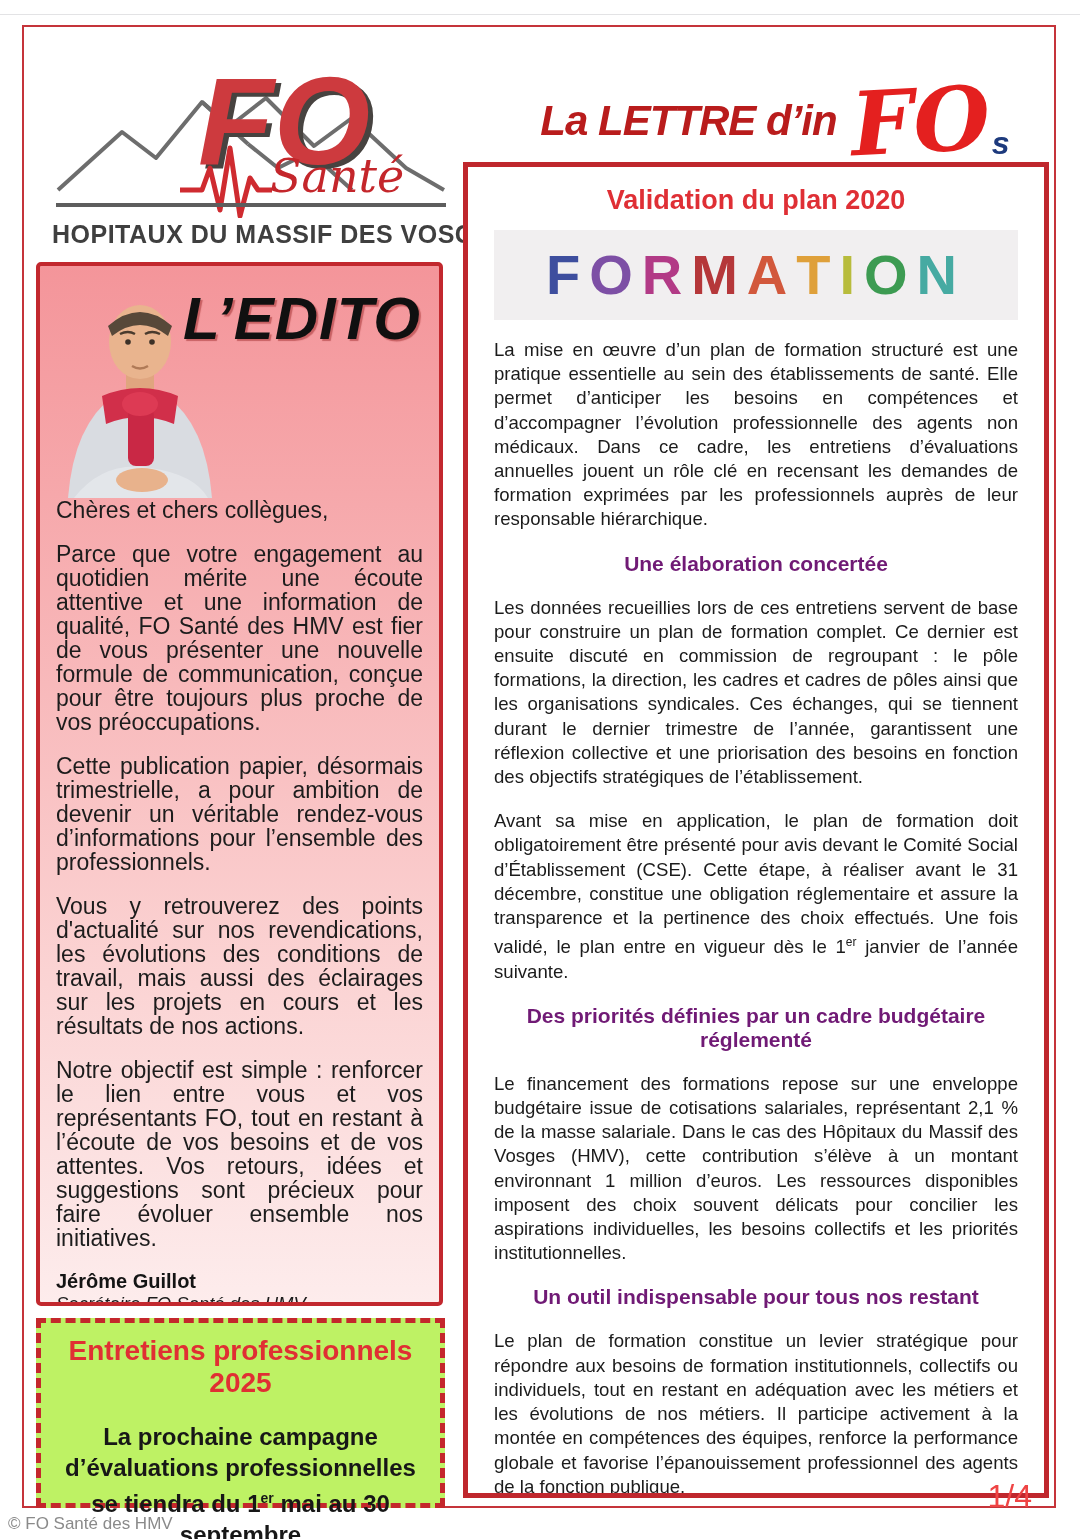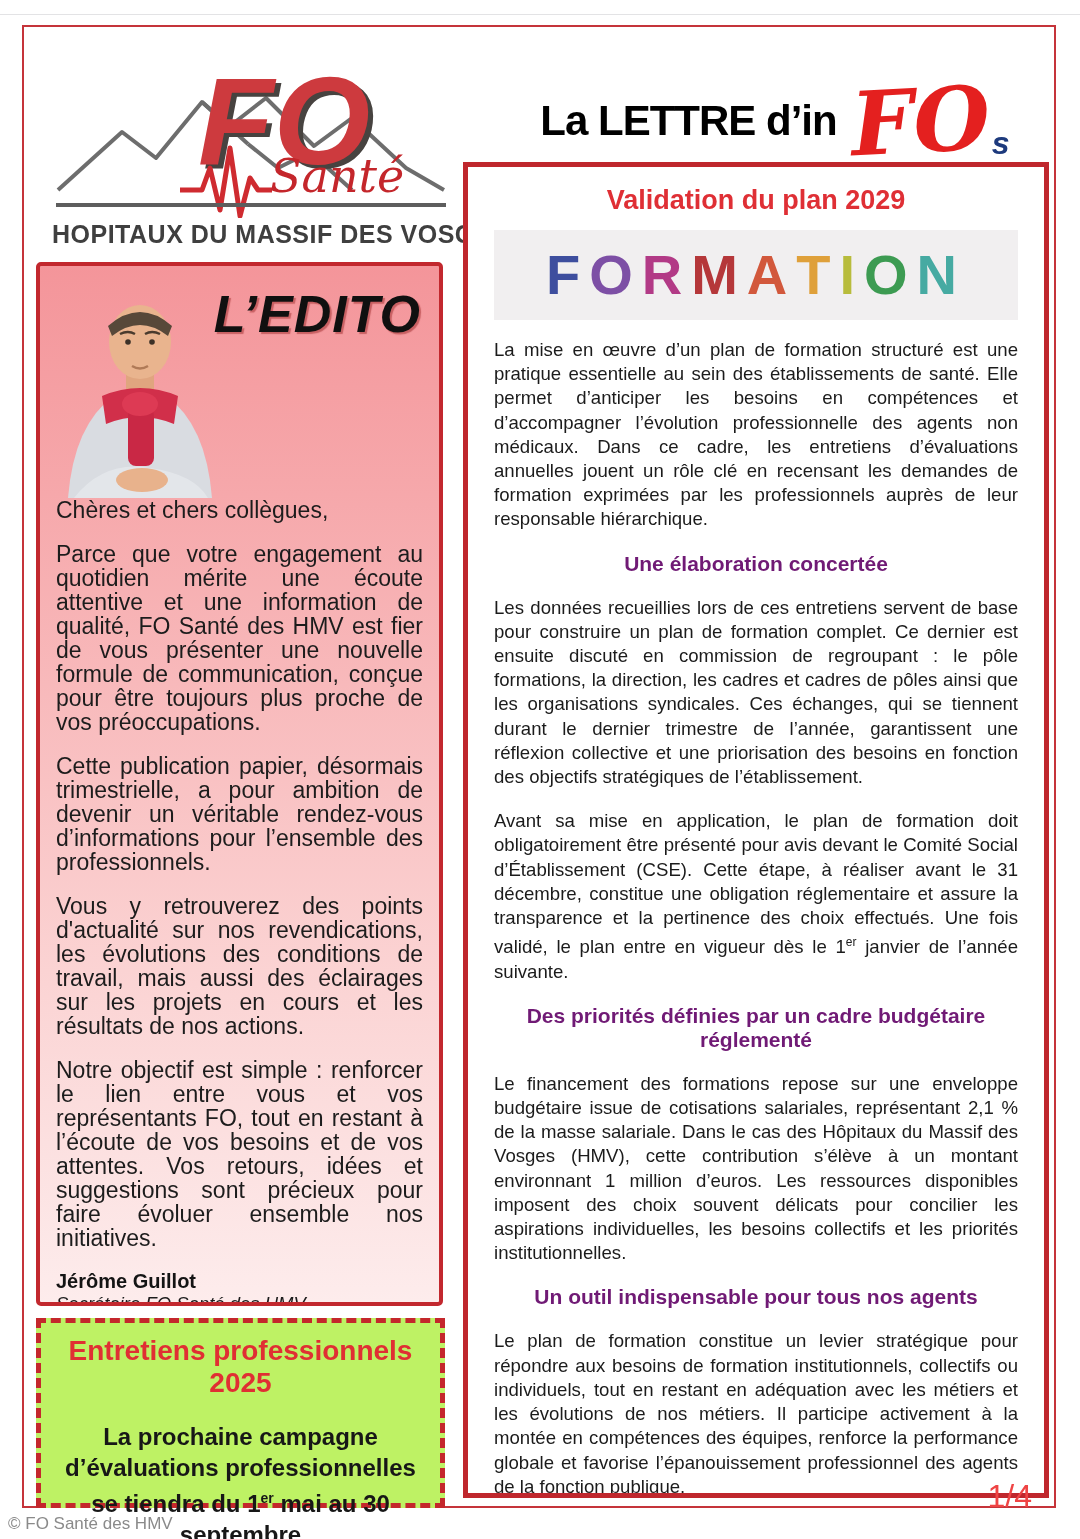--- a/index.html
+++ b/index.html
@@ -21,39 +21,39 @@
   .logo-block { position:absolute; left:52px; top:40px; width:398px; }
   .logo-svg { display:block; width:398px; height:178px; }
   .logo-subtitle {
     font-size:25px; font-weight:bold; color:#3f3f3f; letter-spacing:0.5px;
     margin-top:2px; white-space:nowrap;
   }
   .lettre-title {
     position:absolute; left:520px; top:66px; width:510px; height:110px;
     display:flex; align-items:center; justify-content:center; white-space:nowrap;
   }
-  .lettre-prefix { font-size:42px; font-weight:bold; color:#000000; letter-spacing:-1px; }
+  .lettre-prefix { font-size:42px; font-weight:bold; font-style:italic; color:#b91c1c; letter-spacing:-1px; }
   .lettre-fo {
     font-family:"DejaVu Serif","Liberation Serif",serif;
     font-size:88px; font-weight:bold; font-style:italic; color:#e4201f;
     display:inline-block; transform:rotate(-3deg); margin:0 2px 0 14px; line-height:1;
   }
   .lettre-suffix { font-size:32px; font-weight:bold; font-style:italic; color:#1d3a7d; align-self:flex-end; margin-bottom:14px; }
 
   
   .edito {
     position:absolute; left:36px; top:262px; width:407px; height:1044px;
     border:4px solid #c2282e; border-radius:5px;
     background:linear-gradient(to bottom,#f4959a 0%,#f6a8ab 22%,#fbd3d3 68%,#fdecec 100%);
     padding:0 16px; overflow:hidden;
   }
   .edito-head { position:relative; height:232px; }
   .edito-title {
     position:absolute; right:2px; top:18px;
-    font-size:52px; font-weight:800; font-style:italic; color:#101010;
+    font-size:60px; font-weight:800; font-style:italic; color:#101010;
     letter-spacing:1px; text-shadow:2px 2px 1px rgba(146,27,27,0.45);
   }
   .portrait { position:absolute; left:-2px; top:26px; width:172px; height:206px; }
   .edito-body p {
     font-size:23px; line-height:24px; color:#1c1c1c;
     text-align:justify; margin-bottom:20px;
   }
   .signature-name { font-size:20px; font-weight:bold; color:#141414; }
   .signature-role { font-size:18.5px; font-style:italic; color:#1c1c1c; }
 
@@ -177,21 +177,21 @@
   </section>
 
   <section class="entretiens">
     <div class="entretiens-title">Entretiens professionnels 2025</div>
     <div class="entretiens-body">
       <span>La prochaine campagne d’évaluations professionnelles se tiendra du 1</span><sup>er</sup><span> mai au 30 septembre</span>
     </div>
   </section>
 
   <section class="article">
-    <h1 class="article-title">Validation du plan 2029</h1>
+    <h1 class="article-title">Validation du plan 2020</h1>
 
     <div class="formation-banner">
         <span style="color: rgb(62, 78, 158);">F</span>
         <span style="color: rgb(125, 79, 165);">O</span>
         <span style="color: rgb(178, 58, 134);">R</span>
         <span style="color: rgb(181, 55, 58);">M</span>
         <span style="color: rgb(210, 88, 60);">A</span>
         <span style="color: rgb(223, 160, 58);">T</span>
         <span style="color: rgb(184, 188, 60);">I</span>
         <span style="color: rgb(61, 155, 82);">O</span>
@@ -203,20 +203,20 @@
     <h2 class="section-heading">Une élaboration concertée</h2>
 
     <p>Les données recueillies lors de ces entretiens servent de base pour construire un plan de formation complet. Ce dernier est ensuite discuté en commission de regroupant : le pôle formations, la direction, les cadres et cadres de pôles ainsi que les organisations syndicales. Ces échanges, qui se tiennent durant le dernier trimestre de l’année, garantissent une réflexion collective et une priorisation des besoins en fonction des objectifs stratégiques de l’établissement.</p>
 
     <p><span>Avant sa mise en application, le plan de formation doit obligatoirement être présenté pour avis devant le Comité Social d’Établissement (CSE). Cette étape, à réaliser avant le 31 décembre, constitue une obligation réglementaire et assure la transparence et la pertinence des choix effectués. Une fois validé, le plan entre en vigueur dès le 1</span><sup>er</sup><span> janvier de l’année suivante.</span></p>
 
     <h2 class="section-heading">Des priorités définies par un cadre budgétaire réglementé</h2>
 
     <p>Le financement des formations repose sur une enveloppe budgétaire issue de cotisations salariales, représentant 2,1 % de la masse salariale. Dans le cas des Hôpitaux du Massif des Vosges (HMV), cette contribution s’élève à un montant environnant 1 million d’euros. Les ressources disponibles imposent des choix souvent délicats pour concilier les aspirations individuelles, les besoins collectifs et les priorités institutionnelles.</p>
 
-    <h2 class="section-heading">Un outil indispensable pour tous nos agents</h2>
+    <h2 class="section-heading">Un outil indispensable pour tous nos restant</h2>
 
     <p>Le plan de formation constitue un levier stratégique pour répondre aux besoins de formation institutionnels, collectifs ou individuels, tout en restant en adéquation avec les métiers et les évolutions de nos métiers. Il participe activement à la montée en compétences des équipes, renforce la performance globale et favorise l’épanouissement professionnel des agents de la fonction publique.</p>
   </section>
 
   <div class="footer-copyright">© FO Santé des HMV</div>
   <div class="page-number">1/4</div>
 </div>
 
 </body></html>

